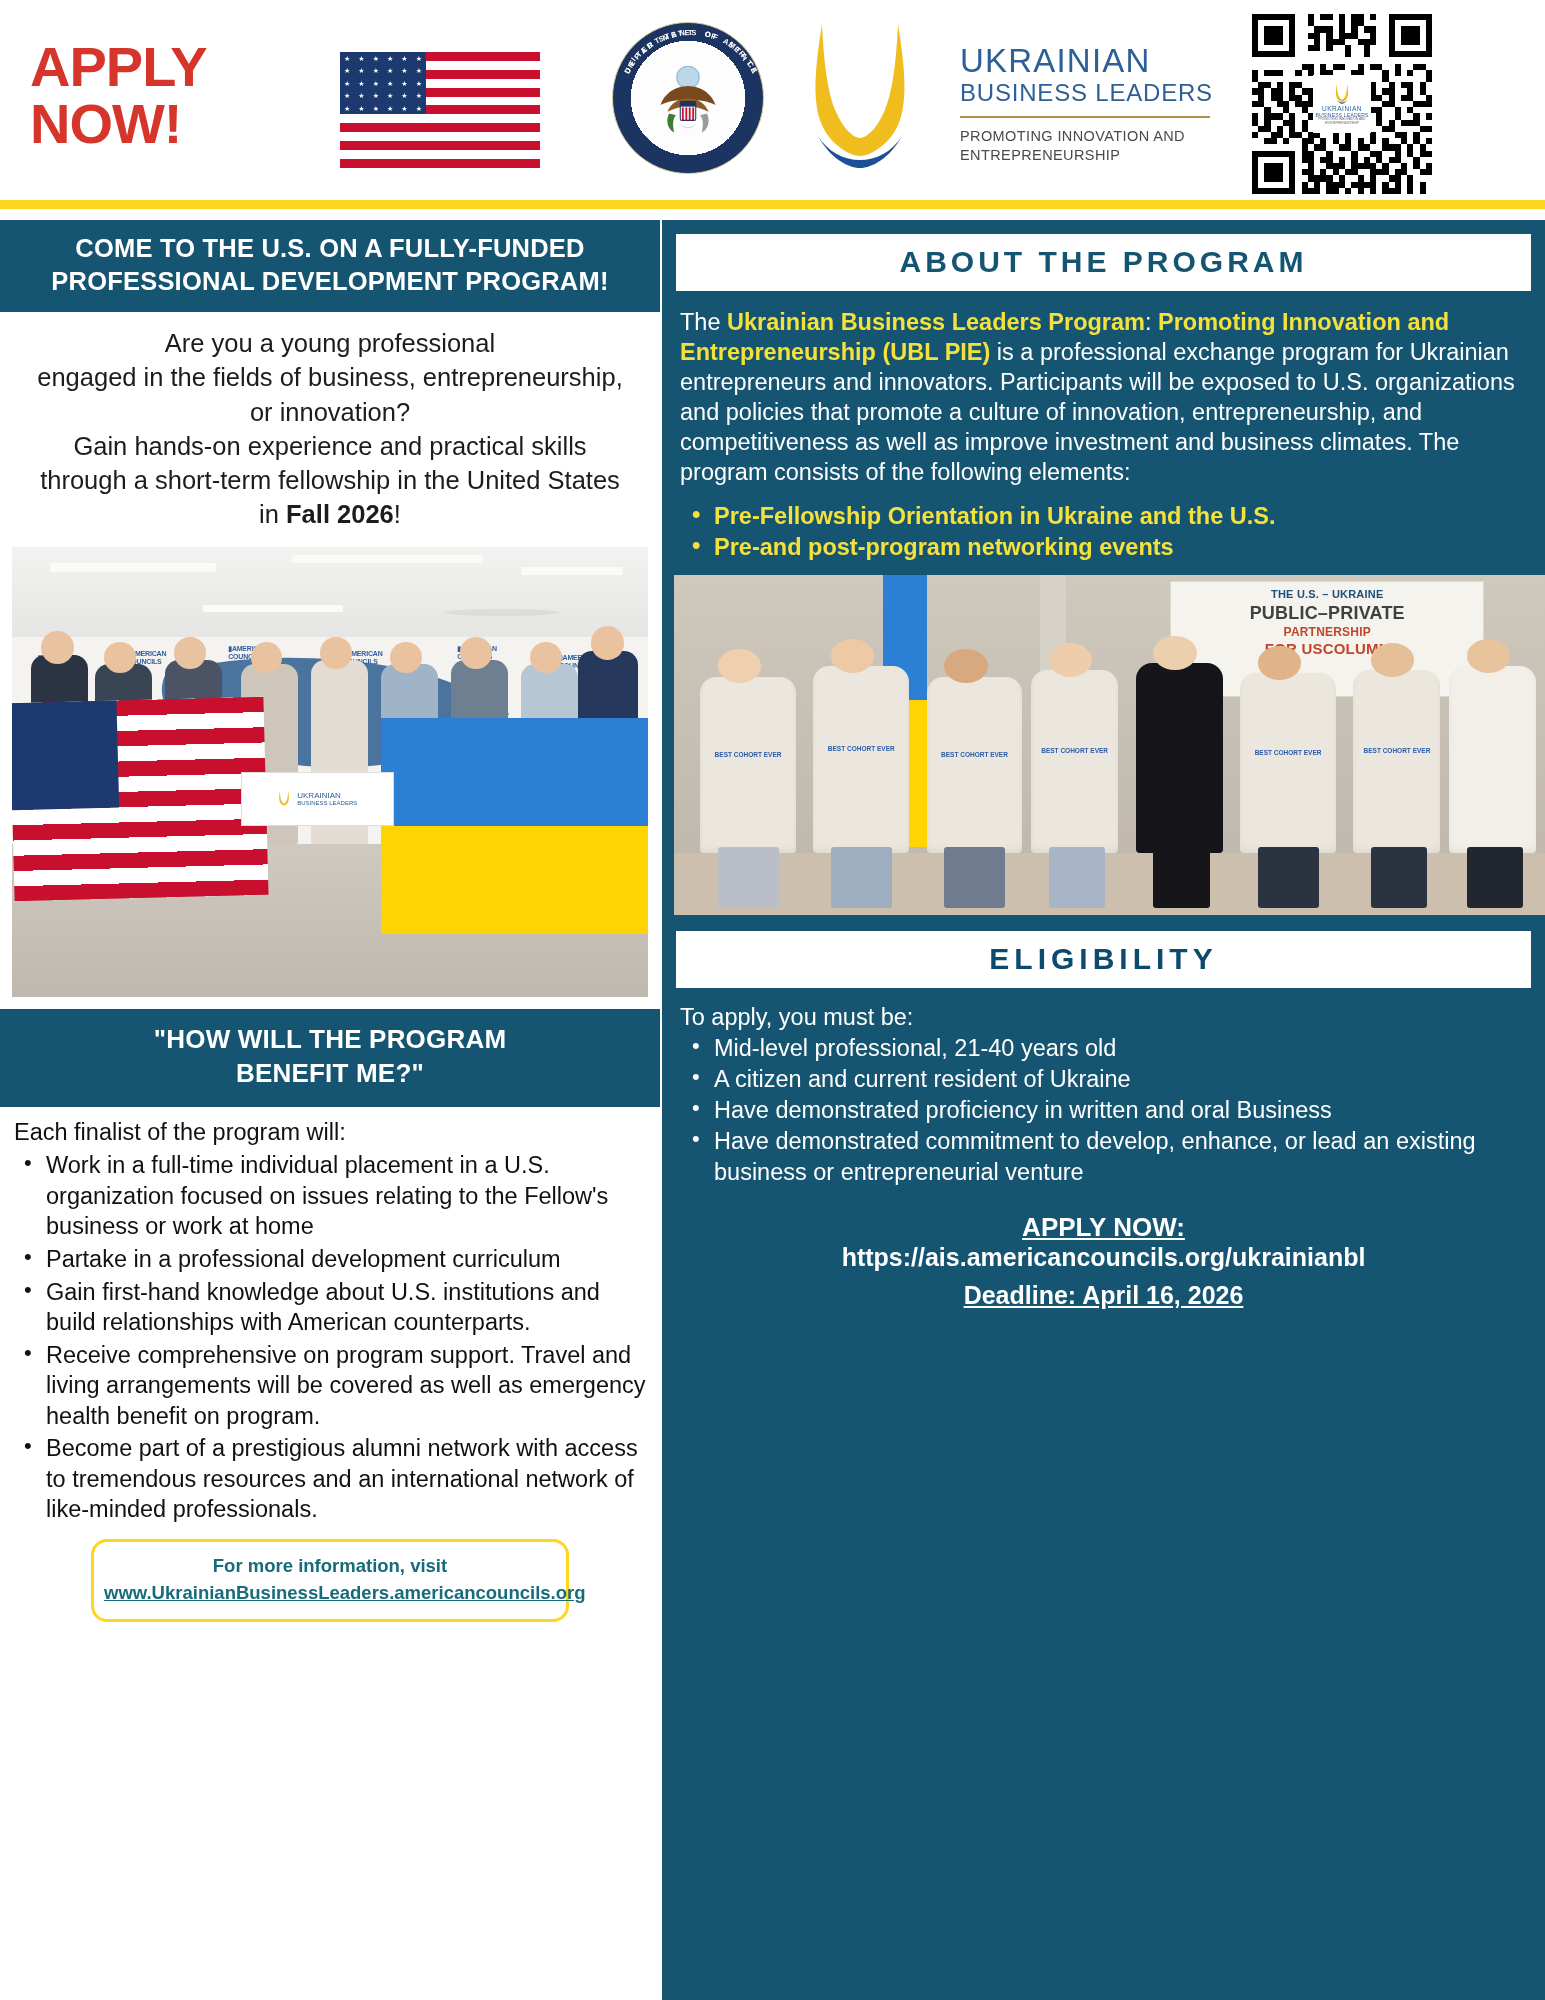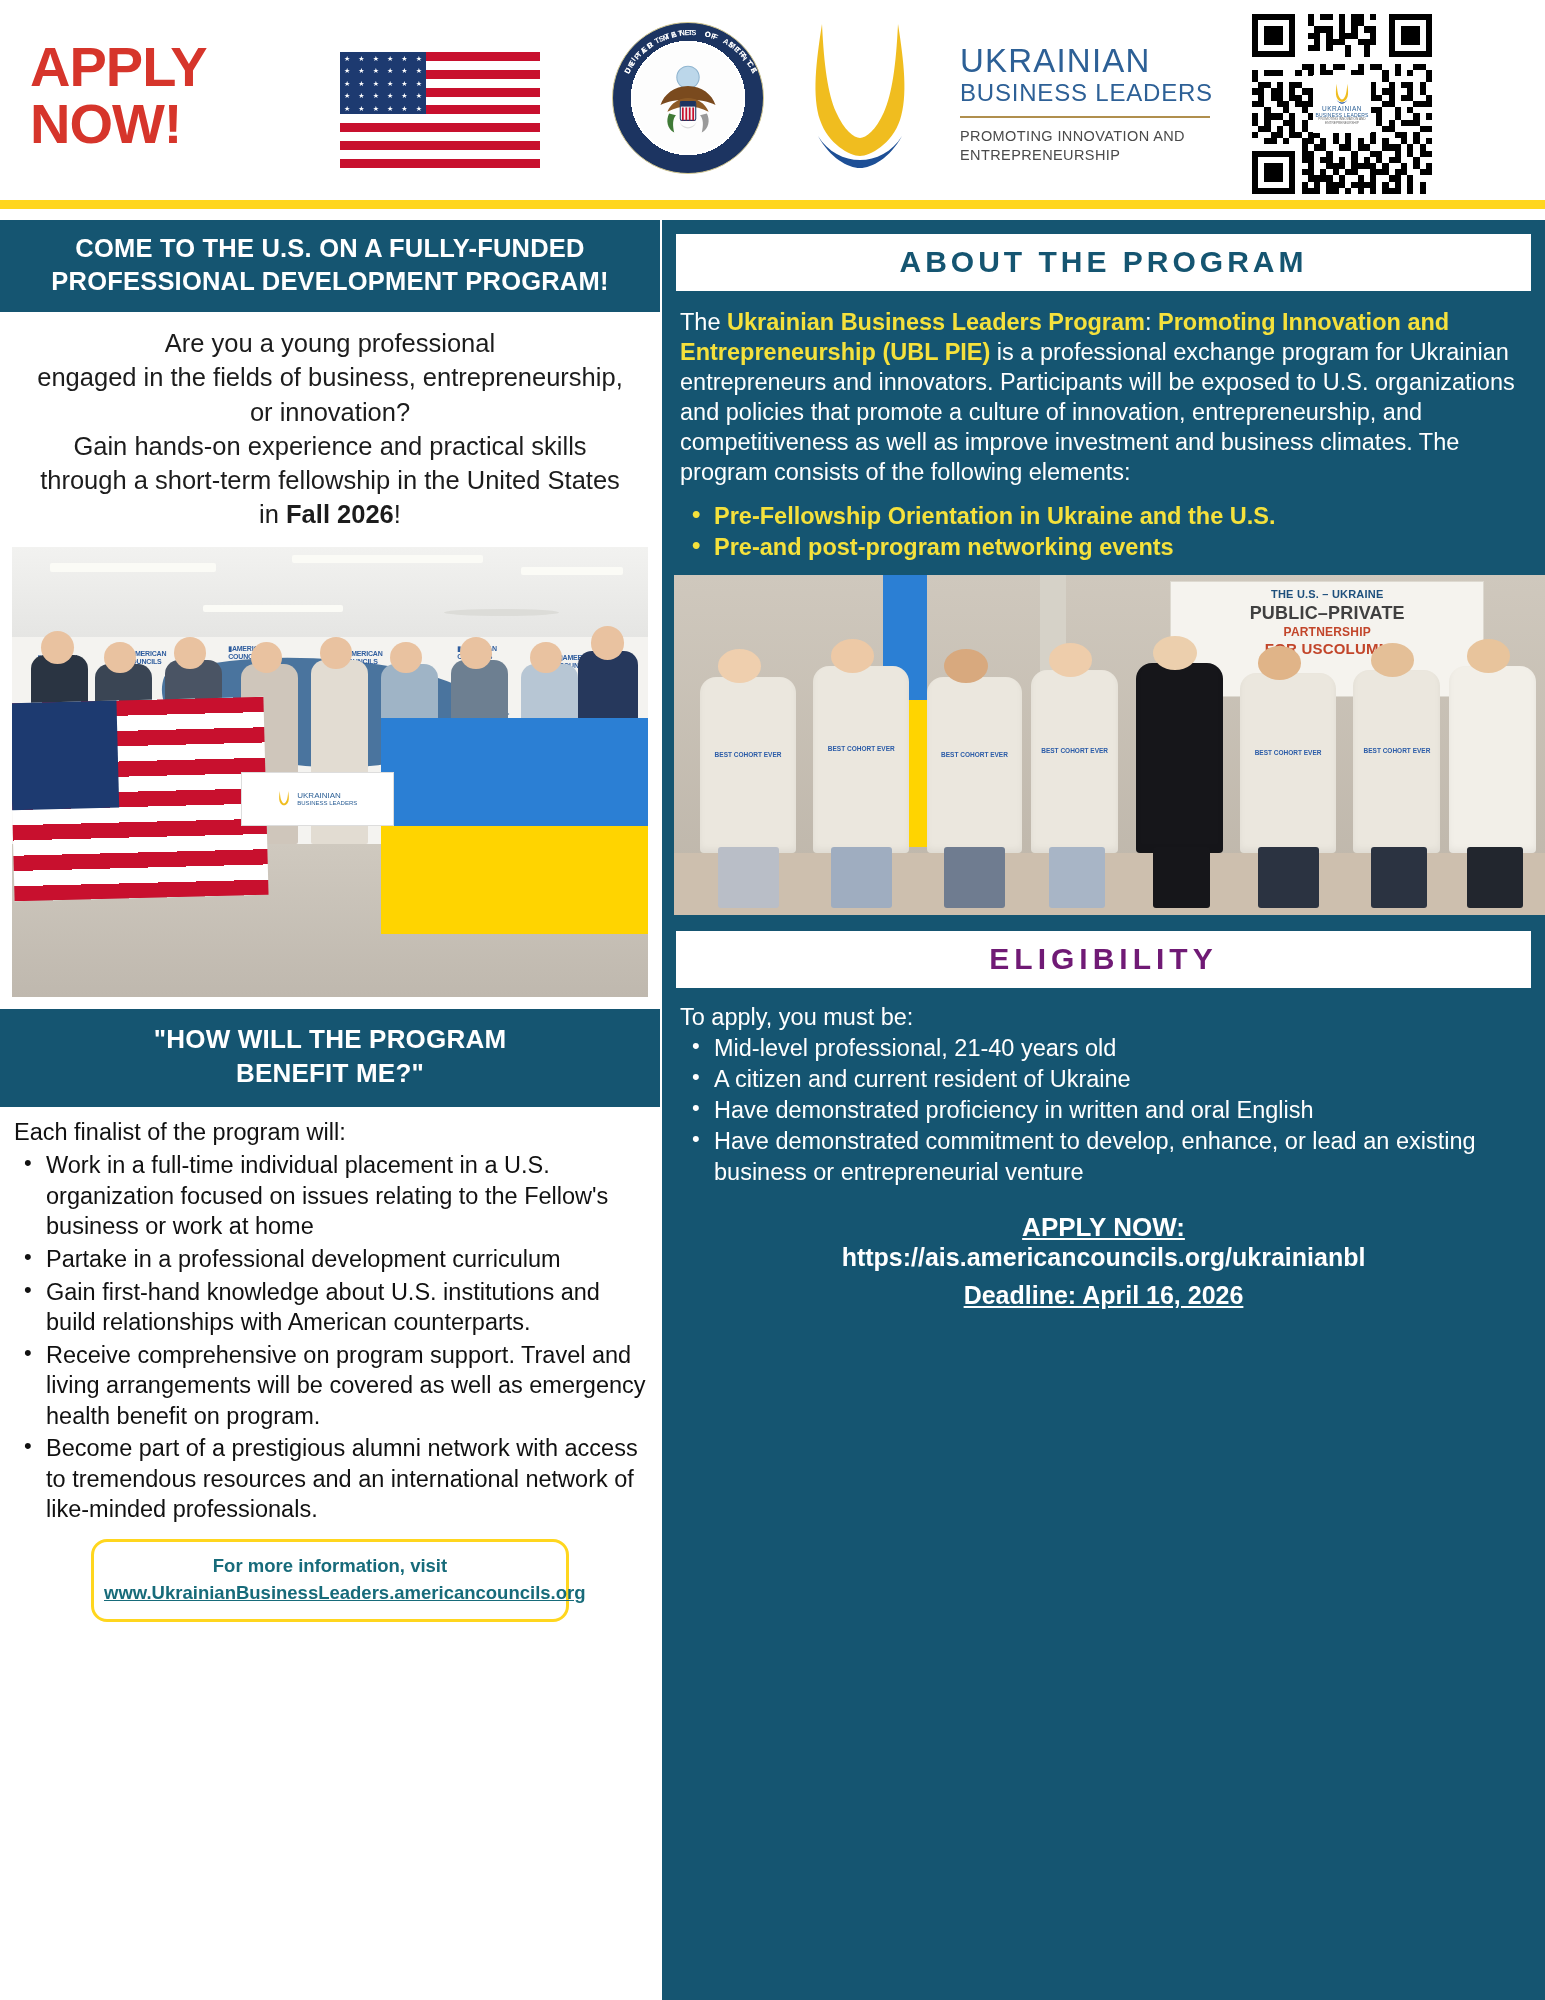--- a/index.html
+++ b/index.html
@@ -137,21 +137,21 @@
   }
   .about-list li:before { content:"\2022"; position:absolute; left:12px; top:-2px; font-size:24px; }
 
   .photo2 {
     position:relative; margin:13px 0 0 12px; width:871px; height:340px;
     overflow:hidden; background:#d9d3cb;
   }
 
   .elig-head {
     margin:16px 14px 0 14px; background:#ffffff; text-align:center;
-    color:#701a75; font-weight:800; font-size:30px; letter-spacing:5px;
+    color:#0c4a6e; font-weight:800; font-size:30px; letter-spacing:5px;
     padding:11px 6px 12px 6px;
   }
   .elig-body { padding:14px 18px 0 18px; color:#ffffff; font-size:23.5px; line-height:1.32; }
   .elig-body ul { list-style:none; margin:0; padding:0; }
   .elig-body li { position:relative; padding-left:34px; }
   .elig-body li:before { content:"\2022"; position:absolute; left:12px; top:-2px; font-size:22px; }
 
   .apply-block { text-align:center; color:#ffffff; margin-top:24px; padding:0 10px; }
   .apply-block .apply-lbl {
     font-size:26px; font-weight:700; text-decoration:underline; 
@@ -706,21 +706,21 @@
       <div class="jeans" style="left:91%;width:6.5%;height:18%;background:#22262e"></div>
     </div>
 
     <div class="elig-head">ELIGIBILITY</div>
 
     <div class="elig-body">
       <div>To apply, you must be:</div>
       <ul>
         <li>Mid-level professional, 21-40 years old</li>
         <li>A citizen and current resident of Ukraine</li>
-        <li>Have demonstrated proficiency in written and oral English</li>
+        <li>Have demonstrated proficiency in written and oral Business</li>
         <li>Have demonstrated commitment to develop, enhance, or lead an existing business or entrepreneurial venture</li>
       </ul>
     </div>
 
     <div class="apply-block">
       <div class="apply-lbl">APPLY NOW:</div>
       <div class="apply-url">https://ais.americancouncils.org/ukrainianbl</div>
       <div class="apply-deadline">Deadline: April 16, 2026</div>
     </div>
   </div>

